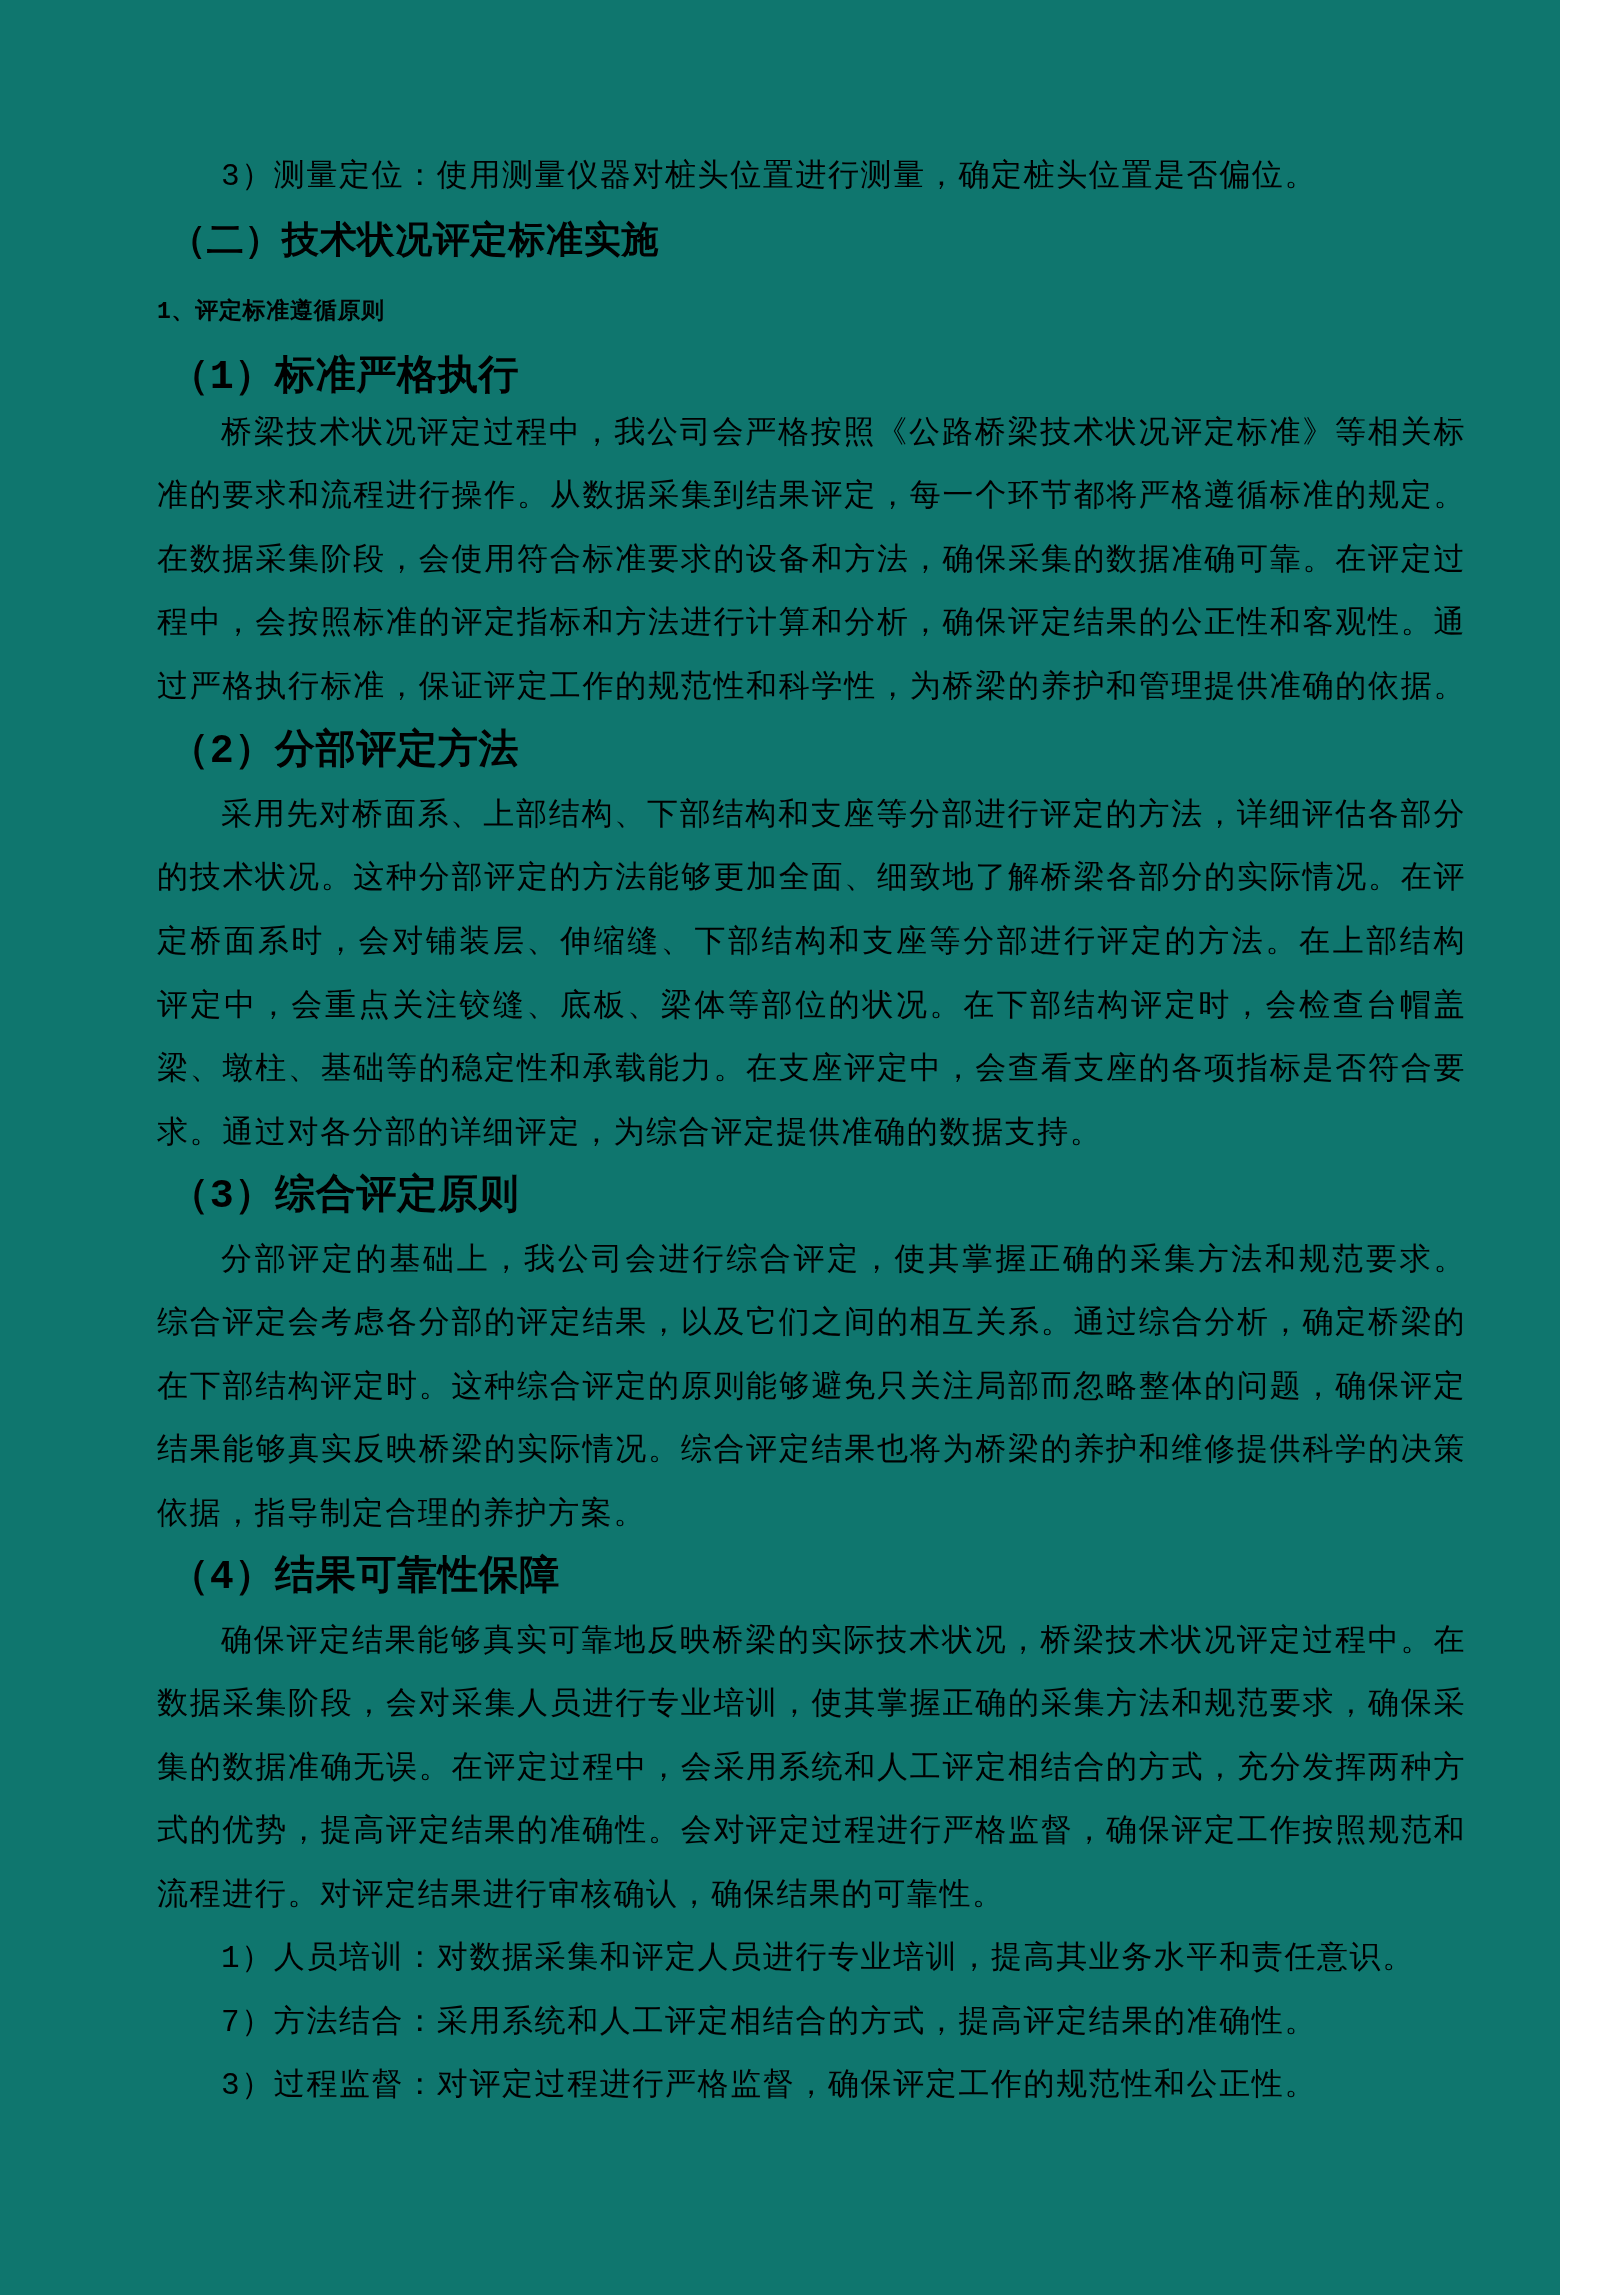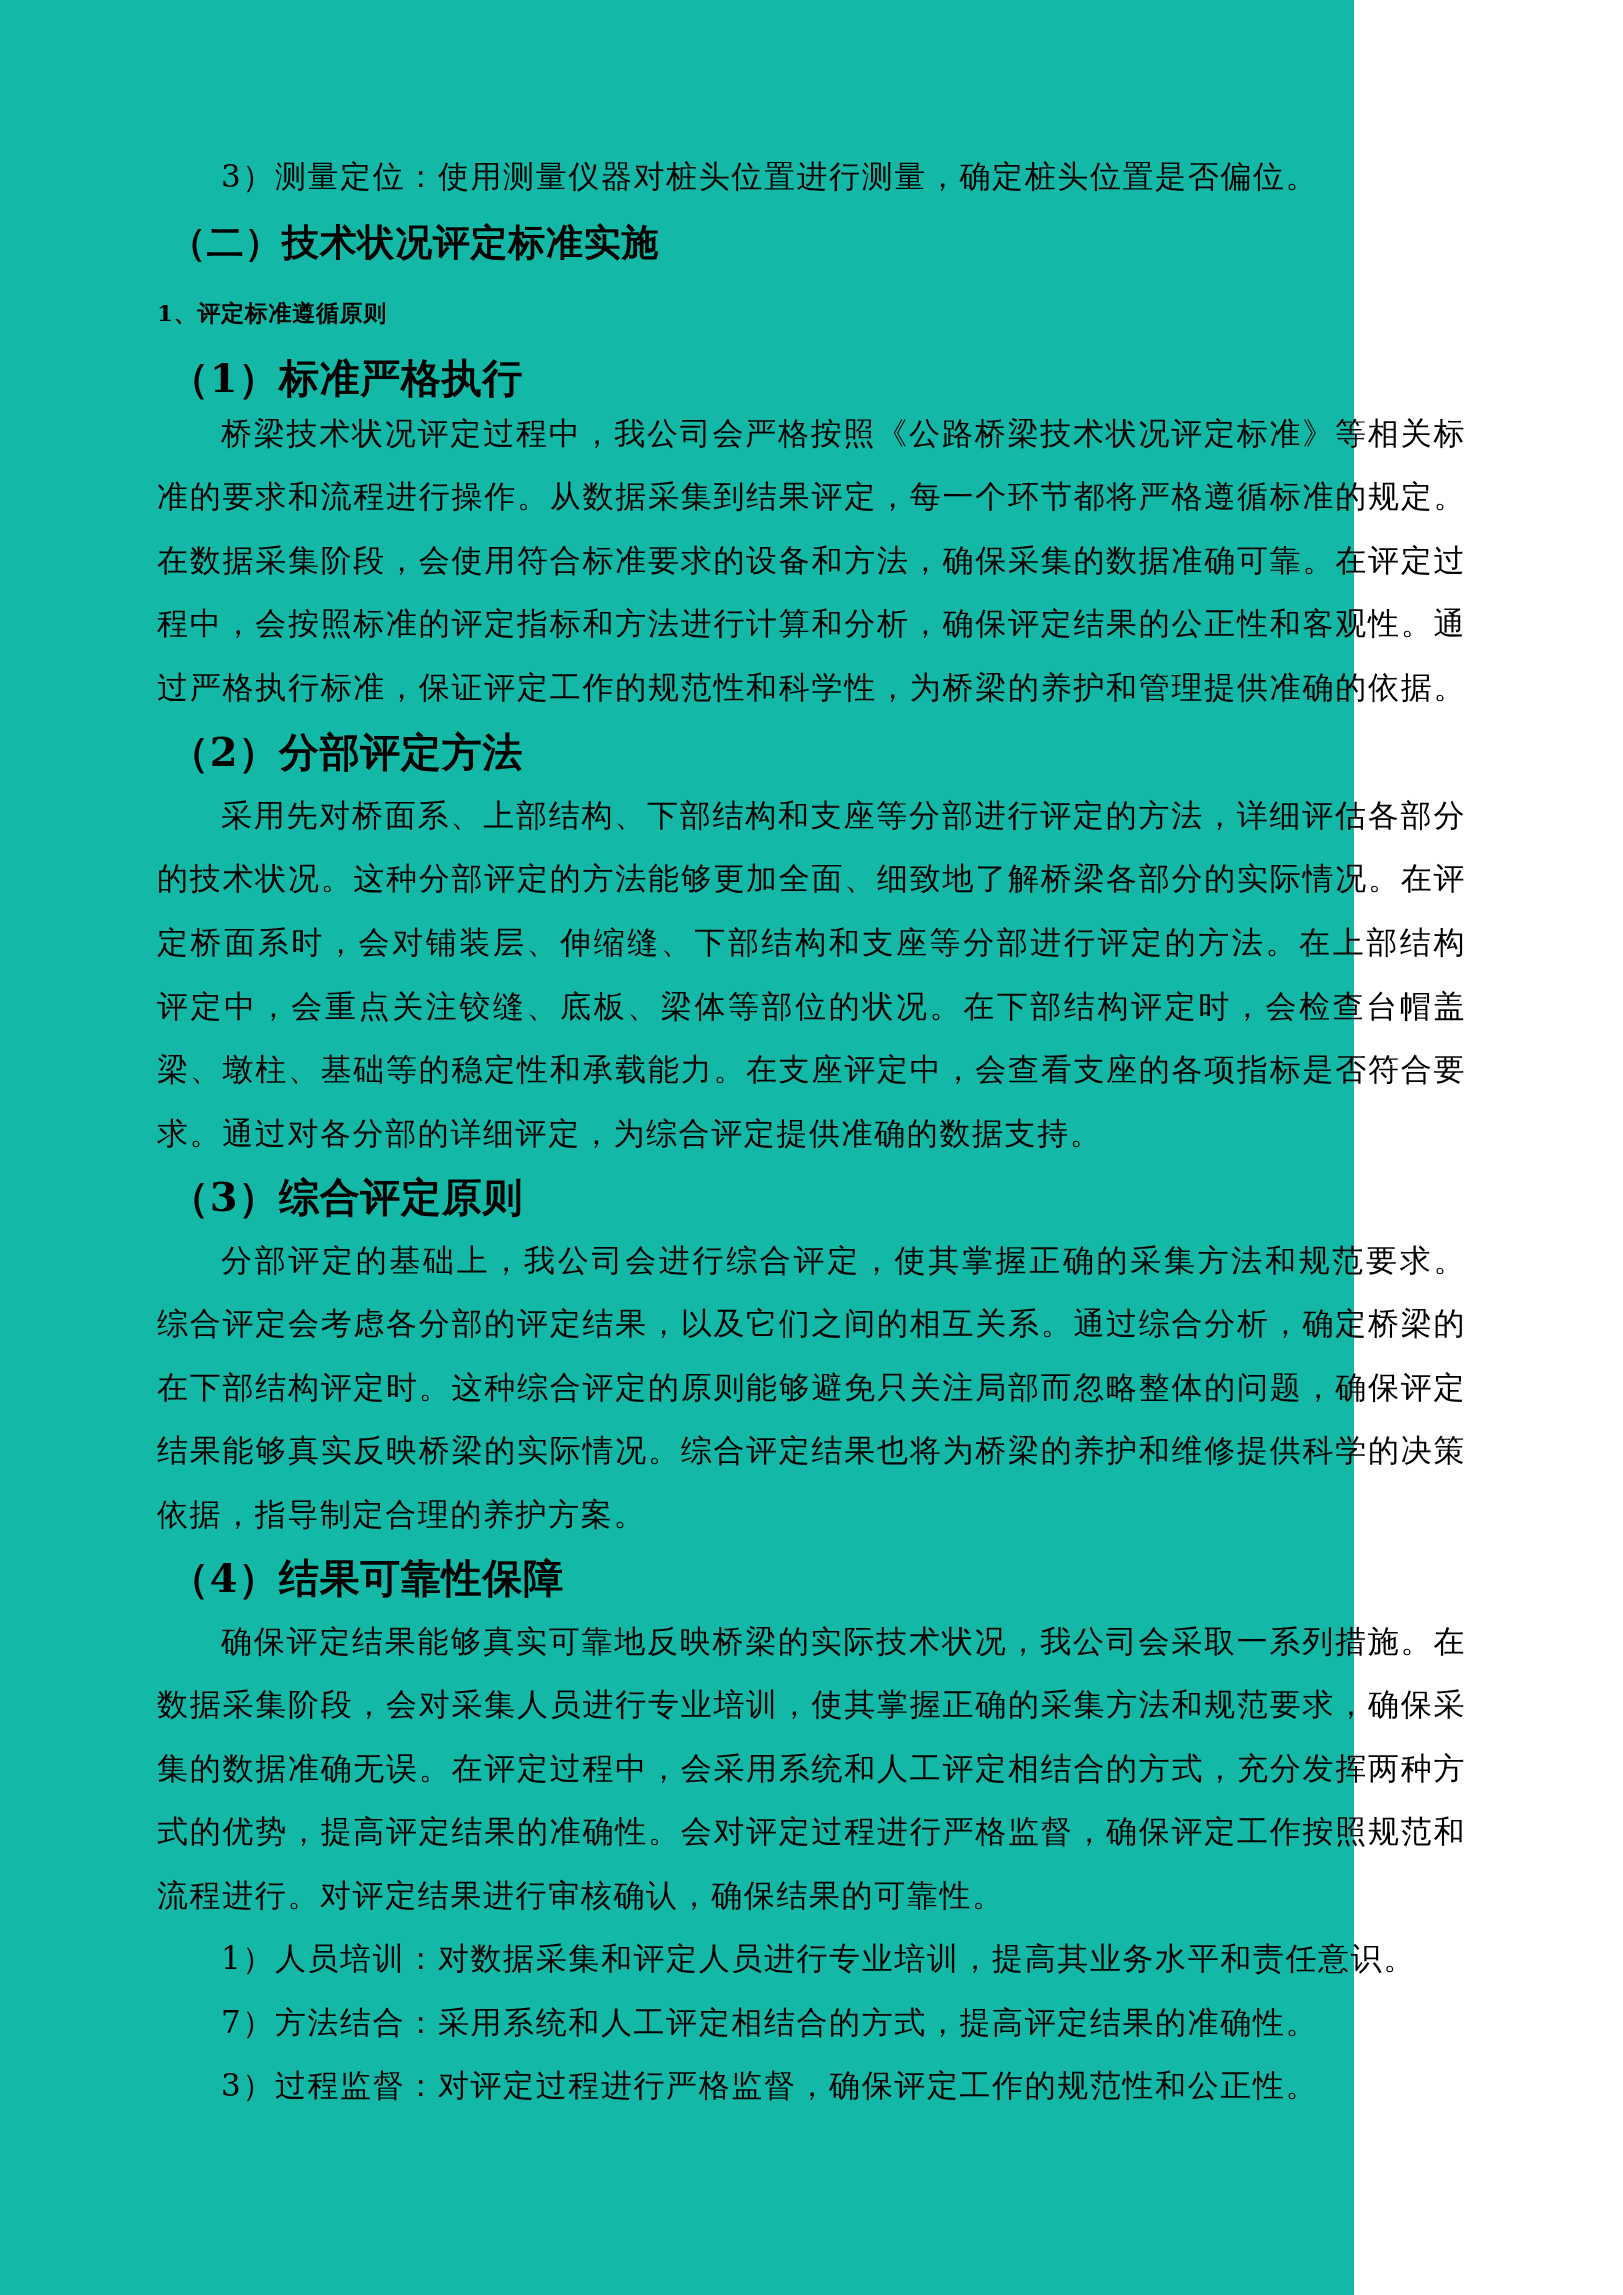--- a/index.html
+++ b/index.html
@@ -1,18 +1,18 @@
 <!DOCTYPE html>
 <html style="font-size:10.5px"><head>
 <meta charset="utf-8">
 <style>
   html, body { margin: 0; padding: 0; background: #ffffff; }
   body { width: 1623px; height: 2295px; position: relative; overflow: hidden;
          font-family: "DejaVu Serif", "Liberation Serif", serif; color: #000; }
-  .page { position: absolute; left: 0; top: 0; width: 1354px; height: 2295px; background: #14b8a6; }
+  .page { position: absolute; left: 0; top: 0; width: 1560px; height: 2295px; background: #0f766e; font-family: Liberation Mono, monospace; }
   .line { position: absolute; left: 157px; width: 1309px; height: 63px; line-height: 63px;
           font-size: 31px; white-space: nowrap; letter-spacing: 1.6px; }
   .justify { text-align: justify; text-align-last: justify; }
   .indent { left: 221px; width: 1245px; }
   .list-item { left: 221px; width: 1245px; }
   .h2 { font-weight: bold; font-size: 37px; left: 169px; letter-spacing: 0.7px; height: 72px; line-height: 72px; }
   .h3 { font-weight: bold; font-size: 23px; left: 157px; letter-spacing: 0.7px; }
   .h4 { font-weight: bold; font-size: 40px; left: 169px; letter-spacing: 0.7px; }
 </style>
 </head>
@@ -42,21 +42,21 @@
   <div class="line" style="top:1102px;">求。通过对各分部的详细评定，为综合评定提供准确的数据支持。</div>
 
   <div class="line h4" style="top:1165px;">（3）综合评定原则</div>
   <div class="line indent justify" style="top:1229px;">分部评定的基础上，我公司会进行综合评定，使其掌握正确的采集方法和规范要求。</div>
   <div class="line justify" style="top:1292px;">综合评定会考虑各分部的评定结果，以及它们之间的相互关系。通过综合分析，确定桥梁的</div>
   <div class="line justify" style="top:1356px;">在下部结构评定时。这种综合评定的原则能够避免只关注局部而忽略整体的问题，确保评定</div>
   <div class="line justify" style="top:1419px;">结果能够真实反映桥梁的实际情况。综合评定结果也将为桥梁的养护和维修提供科学的决策</div>
   <div class="line" style="top:1483px;">依据，指导制定合理的养护方案。</div>
 
   <div class="line h4" style="top:1546px;">（4）结果可靠性保障</div>
-  <div class="line indent justify" style="top:1610px;">确保评定结果能够真实可靠地反映桥梁的实际技术状况，我公司会采取一系列措施。在</div>
+  <div class="line indent justify" style="top:1610px;">确保评定结果能够真实可靠地反映桥梁的实际技术状况，桥梁技术状况评定过程中。在</div>
   <div class="line justify" style="top:1673px;">数据采集阶段，会对采集人员进行专业培训，使其掌握正确的采集方法和规范要求，确保采</div>
   <div class="line justify" style="top:1737px;">集的数据准确无误。在评定过程中，会采用系统和人工评定相结合的方式，充分发挥两种方</div>
   <div class="line justify" style="top:1800px;">式的优势，提高评定结果的准确性。会对评定过程进行严格监督，确保评定工作按照规范和</div>
   <div class="line" style="top:1864px;">流程进行。对评定结果进行审核确认，确保结果的可靠性。</div>
 
   <div class="line list-item" style="top:1927px;">1）人员培训：对数据采集和评定人员进行专业培训，提高其业务水平和责任意识。</div>
   <div class="line list-item" style="top:1991px;">7）方法结合：采用系统和人工评定相结合的方式，提高评定结果的准确性。</div>
   <div class="line list-item" style="top:2054px;">3）过程监督：对评定过程进行严格监督，确保评定工作的规范性和公正性。</div>
 
 </div>

